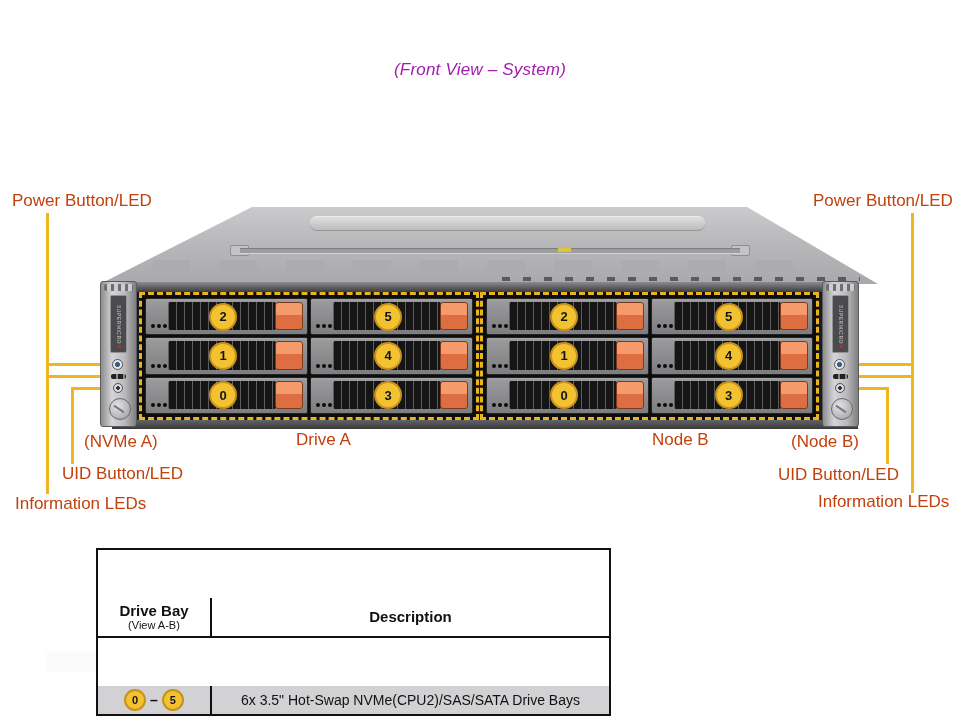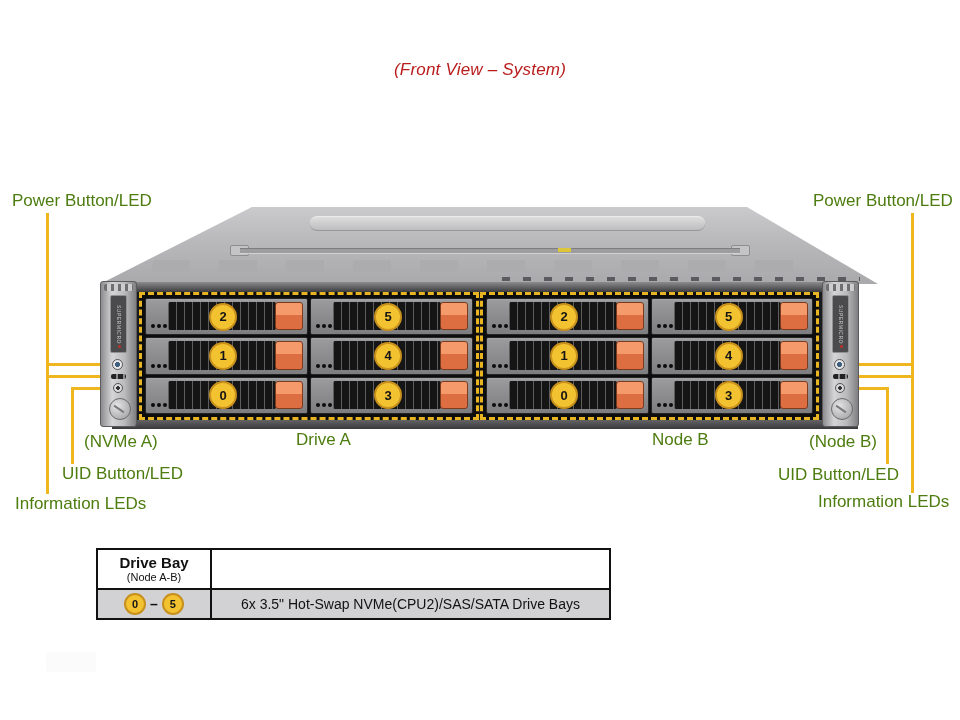--- a/index.html
+++ b/index.html
@@ -1,22 +1,22 @@
 <!DOCTYPE html>
 <html><head>
 <meta charset="utf-8">
 <style>
   html,body{margin:0;padding:0;background:#ffffff;}
   #canvas{position:relative;width:960px;height:720px;background:#ffffff;overflow:hidden;
           font-family:"Liberation Sans",sans-serif;color:#111;}
 
   
   .title{position:absolute;left:0;top:60px;width:100%;text-align:center;
-         font-size:17px;font-style:italic;color:#b91c1c;letter-spacing:.2px;}
-  .lbl{position:absolute;font-size:17px;color:#4d7c0f;white-space:nowrap;}
+         font-size:17px;font-style:italic;color:#a21caf;letter-spacing:.2px;}
+  .lbl{position:absolute;font-size:17px;color:#c2410c;white-space:nowrap;}
 
   
   .cl{position:absolute;background:#F0B61E;}
 
   
   .lid{position:absolute;left:100px;top:205px;width:778px;height:79px;
        clip-path:polygon(152px 2px,647px 2px,778px 79px,0px 79px);
        background:linear-gradient(180deg,#cbcbcd 0%,#b9b9bb 45%,#a9a9ab 100%);}
   .lid-recess{position:absolute;left:210px;top:11px;width:395px;height:13px;border-radius:7px;
        background:linear-gradient(180deg,#dededf,#bdbdbf);
@@ -72,21 +72,21 @@
   .btn-power{left:11px;top:77px;width:11px;height:11px;background:radial-gradient(circle,#3f5f7f 0 35%,#e7e7e9 40%);border:1px solid #555;}
   .ledslot{position:absolute;left:10px;top:92px;width:15px;height:5px;border-radius:2px;
        background:repeating-linear-gradient(90deg,#222 0 5px,#8a8a8c 5px 7px);}
   .btn-uid{left:12px;top:101px;width:10px;height:10px;background:radial-gradient(circle,#333 0 30%,#d9d9db 36%);border:1px solid #555;}
   .screw{position:absolute;left:8px;top:116px;width:20px;height:20px;border-radius:50%;
        background:radial-gradient(circle at 35% 35%,#e4e4e6,#9b9b9d);border:1px solid #6a6a6c;}
   .screw::after{content:"";position:absolute;left:3px;top:9px;width:12px;height:2px;background:#7a7a7c;transform:rotate(35deg);}
 
   
   .tbl{position:absolute;left:96px;top:548px;width:511px;border:2px solid #111;background:#fff;}
-  .tblrow{display:grid;grid-template-columns:114px 1fr;}
+  .tblrow{display:grid;grid-template-columns:114px 1fr;margin-top:48px;}
   .tblhead{height:38px;border-bottom:2px solid #111;}
   .tbldata{height:28px;background:#d2d2d4;}
   .c1{border-right:2px solid #111;display:flex;flex-direction:column;align-items:center;justify-content:center;}
   .c2{display:flex;align-items:center;justify-content:center;}
   .th1{font-size:15px;font-weight:bold;line-height:16px;}
   .th2{font-size:11px;line-height:12px;}
   .bays{flex-direction:row;gap:4px;}
   .tcirc{display:inline-flex;width:18px;height:18px;border-radius:50%;background:#F2C230;
        border:2px solid #C8901C;align-items:center;justify-content:center;
        font-size:11px;font-weight:bold;color:#151515;box-sizing:content-box;}
@@ -277,31 +277,34 @@
       </div>
     <div class="btn btn-power"></div>
     <div class="ledslot"></div>
     <div class="btn btn-uid"></div>
     <div class="screw"></div>
   </div>
 
   <div class="lbl" style="left:84px;top:432px">(NVMe A)</div>
   <div class="lbl" style="left:296px;top:430px">Drive A</div>
   <div class="lbl" style="left:652px;top:430px">Node B</div>
-  <div class="lbl" style="left:809px;top:432px">(Node B)</div>
+  <div class="lbl" style="left:791px;top:432px">(Node B)</div>
   <div class="lbl" style="left:62px;top:464px">UID Button/LED</div>
   <div class="lbl" style="left:15px;top:494px">Information LEDs</div>
   <div class="lbl" style="left:778px;top:465px">UID Button/LED</div>
   <div class="lbl" style="left:818px;top:492px">Information LEDs</div>
 
   <div class="tbl">
     <div class="tblrow tblhead">
       <div class="c1">
         <div class="th1">Drive Bay</div>
-        <div class="th2">(Node A-B)</div>
+        <div class="th2">(View A-B)</div>
+      </div>
+      <div class="c2">
+        <div class="th1">Description</div>
       </div>
     </div>
     <div class="tblrow tbldata">
       <div class="c1 bays">
         <span class="tcirc">0</span>
         <span class="tdash">–</span>
         <span class="tcirc">5</span>
       </div>
       <div class="c2">
         <span class="tdesc">6x 3.5" Hot-Swap NVMe(CPU2)/SAS/SATA Drive Bays</span>

